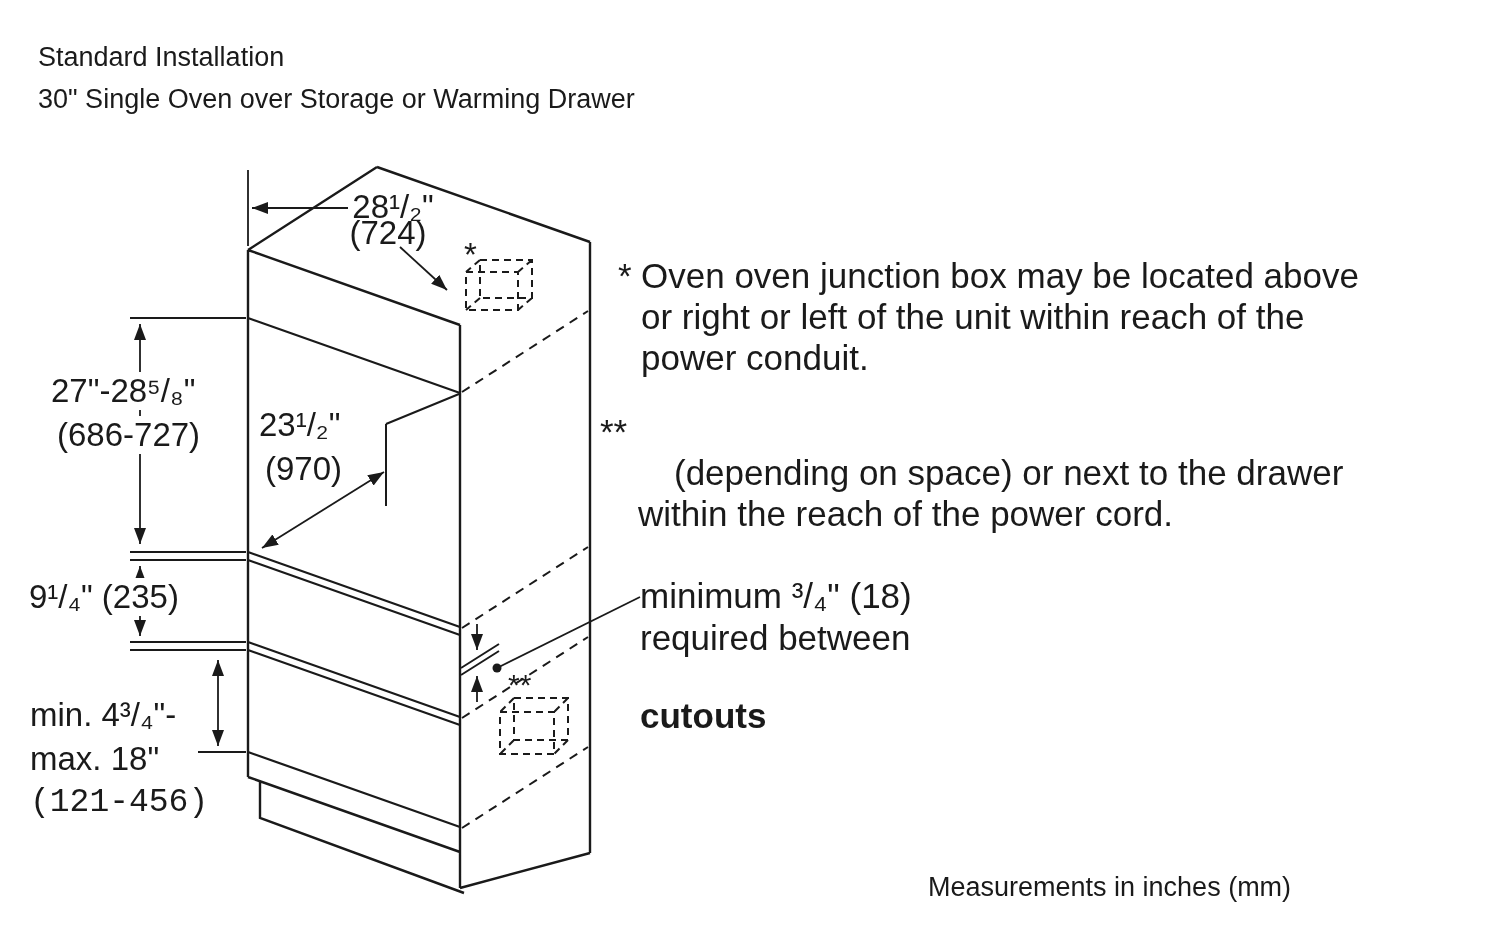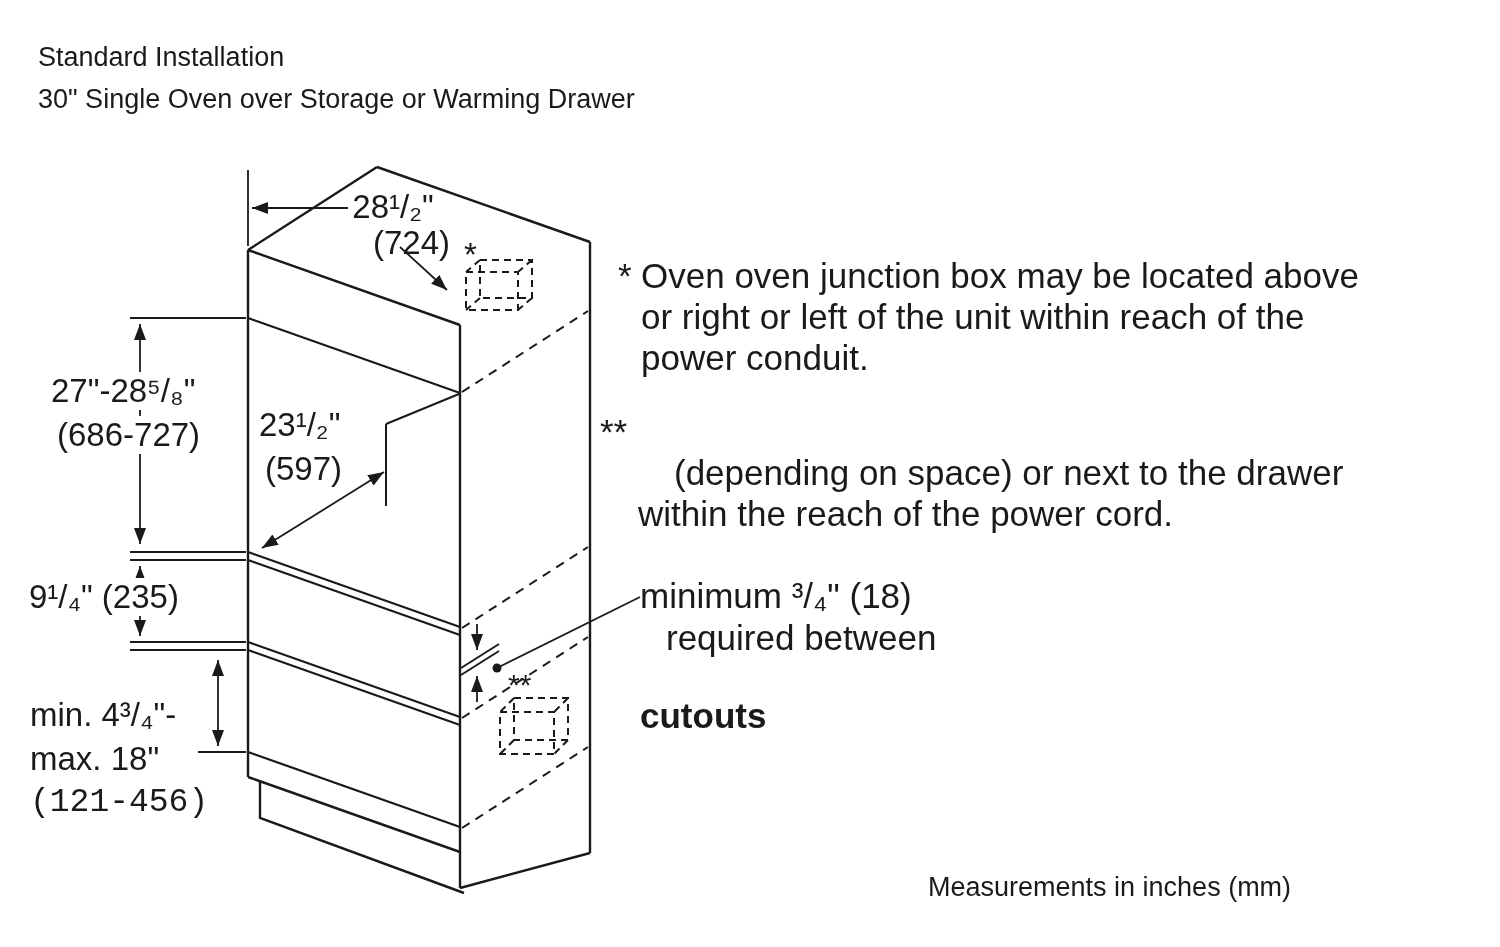--- a/index.html
+++ b/index.html
@@ -92,45 +92,45 @@
         <line x1="640" y1="597" x2="497" y2="668"></line>
         <circle cx="497" cy="668" r="4.5" fill="#1a1a1a" stroke="none"></circle>
       </g>
     </g>
   </svg>
 
   <div class="lbl t36" style="left:38px;top:42px;">Standard Installation</div>
   <div class="lbl t36" style="left:38px;top:84px;">30" Single Oven over Storage or Warming Drawer</div>
 
   <div class="lbl t33 ctr" style="left:326px;top:188px;width:134px;">28¹/₂"</div>
-  <div class="lbl t33 ctr" style="left:326px;top:224px;width:124px;text-align:right;">(724)</div>
+  <div class="lbl t33 ctr" style="left:326px;top:214px;width:124px;">(724)</div>
 
   <div class="lbl t33 wbg" style="left:48px;top:372px;">27"-28⁵/₈"</div>
   <div class="lbl t33 wbg" style="left:54px;top:416px;">(686-727)</div>
 
   <div class="lbl t33 wbg" style="left:256px;top:406px;">23¹/₂"</div>
-  <div class="lbl t33 wbg" style="left:262px;top:450px;">(597)</div>
+  <div class="lbl t33 wbg" style="left:262px;top:450px;">(970)</div>
 
   <div class="lbl t33 wbg" style="left:26px;top:578px;">9¹/₄" (235)</div>
 
   <div class="lbl t33" style="left:30px;top:696px;">min. 4³/₄"-</div>
   <div class="lbl t33" style="left:30px;top:740px;">max. 18"</div>
   <div class="lbl t33" style="left:30px;top:784px;font-family:Liberation Mono, monospace;">(121-456)</div>
 
   <div class="lbl t33" style="left:464px;top:236px;">*</div>
   <div class="lbl t30" style="left:508px;top:668px;">**</div>
 
   <div class="lbl t35" style="left:618px;top:256px;">*</div>
   <div class="lbl t35" style="left:641px;top:256px;">Oven oven junction box may be located above</div>
   <div class="lbl t35" style="left:641px;top:338px;">power conduit.</div>
   <div class="lbl t35" style="left:641px;top:297px;">or right or left of the unit within reach of the</div>
 
   <div class="lbl t35" style="left:600px;top:412px;">**</div>
   <div class="lbl t35" style="left:674px;top:453px;">(depending on space) or next to the drawer</div>
   <div class="lbl t35" style="left:638px;top:494px;">within the reach of the power cord.</div>
 
   <div class="lbl t35" style="left:640px;top:576px;">minimum ³/₄" (18)</div>
-  <div class="lbl t35" style="left:666px;top:618px;">required between</div>
+  <div class="lbl t35" style="left:640px;top:618px;">required between</div>
   <div class="lbl t35" style="left:640px;top:696px;font-weight:bold;">cutouts</div>
 
   <div class="lbl t36" style="left:928px;top:872px;">Measurements in inches (mm)</div>
 
 </div>
 
 </body></html>

